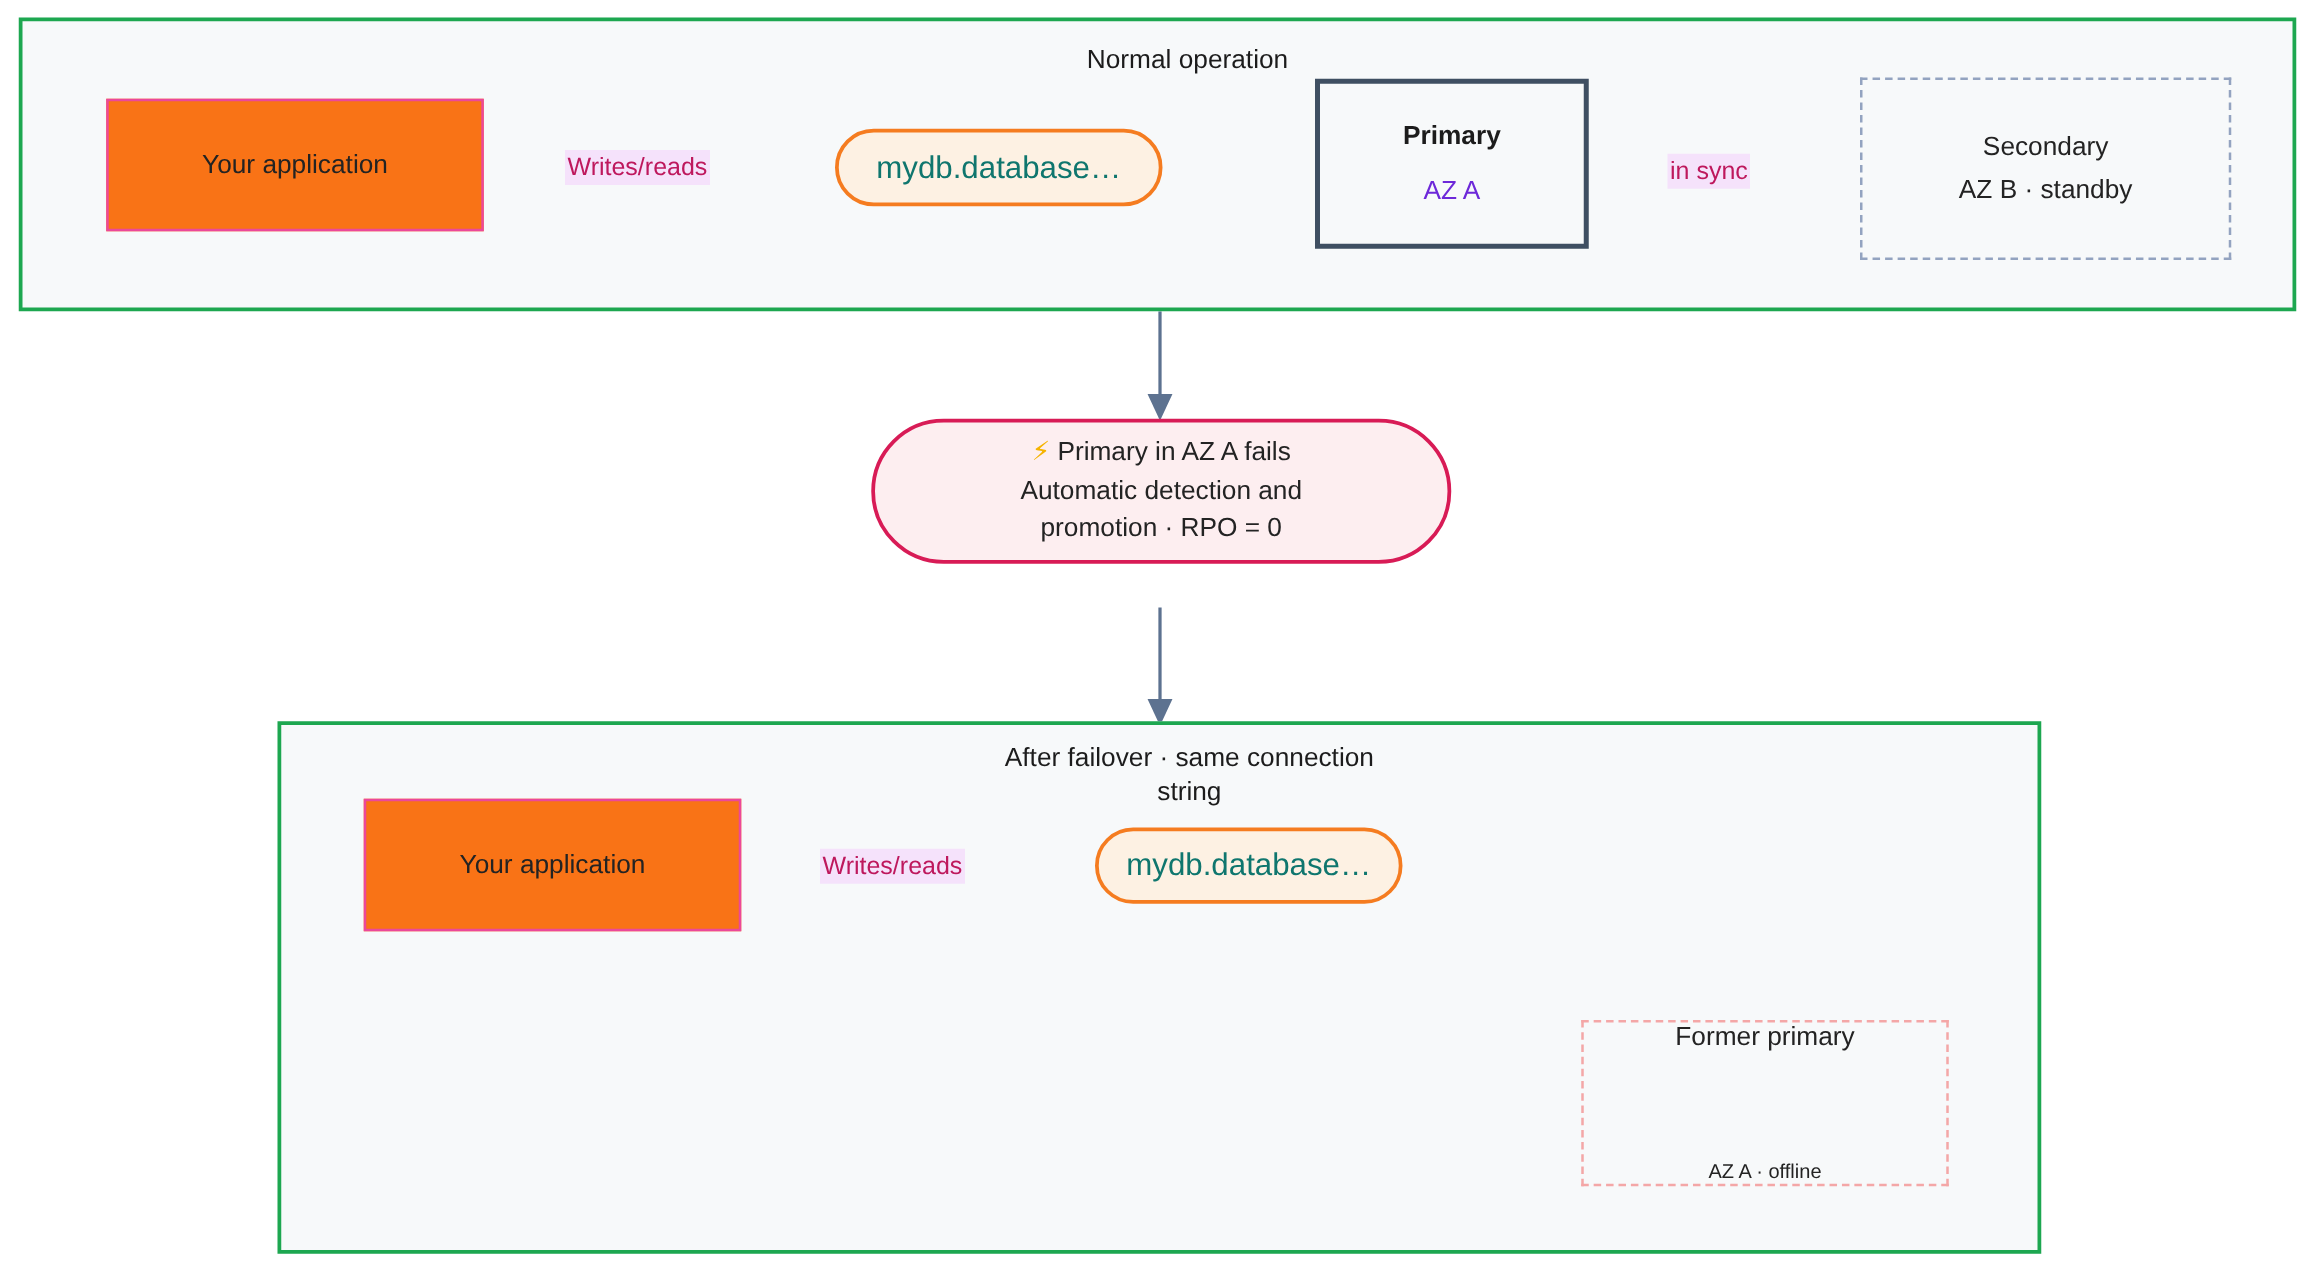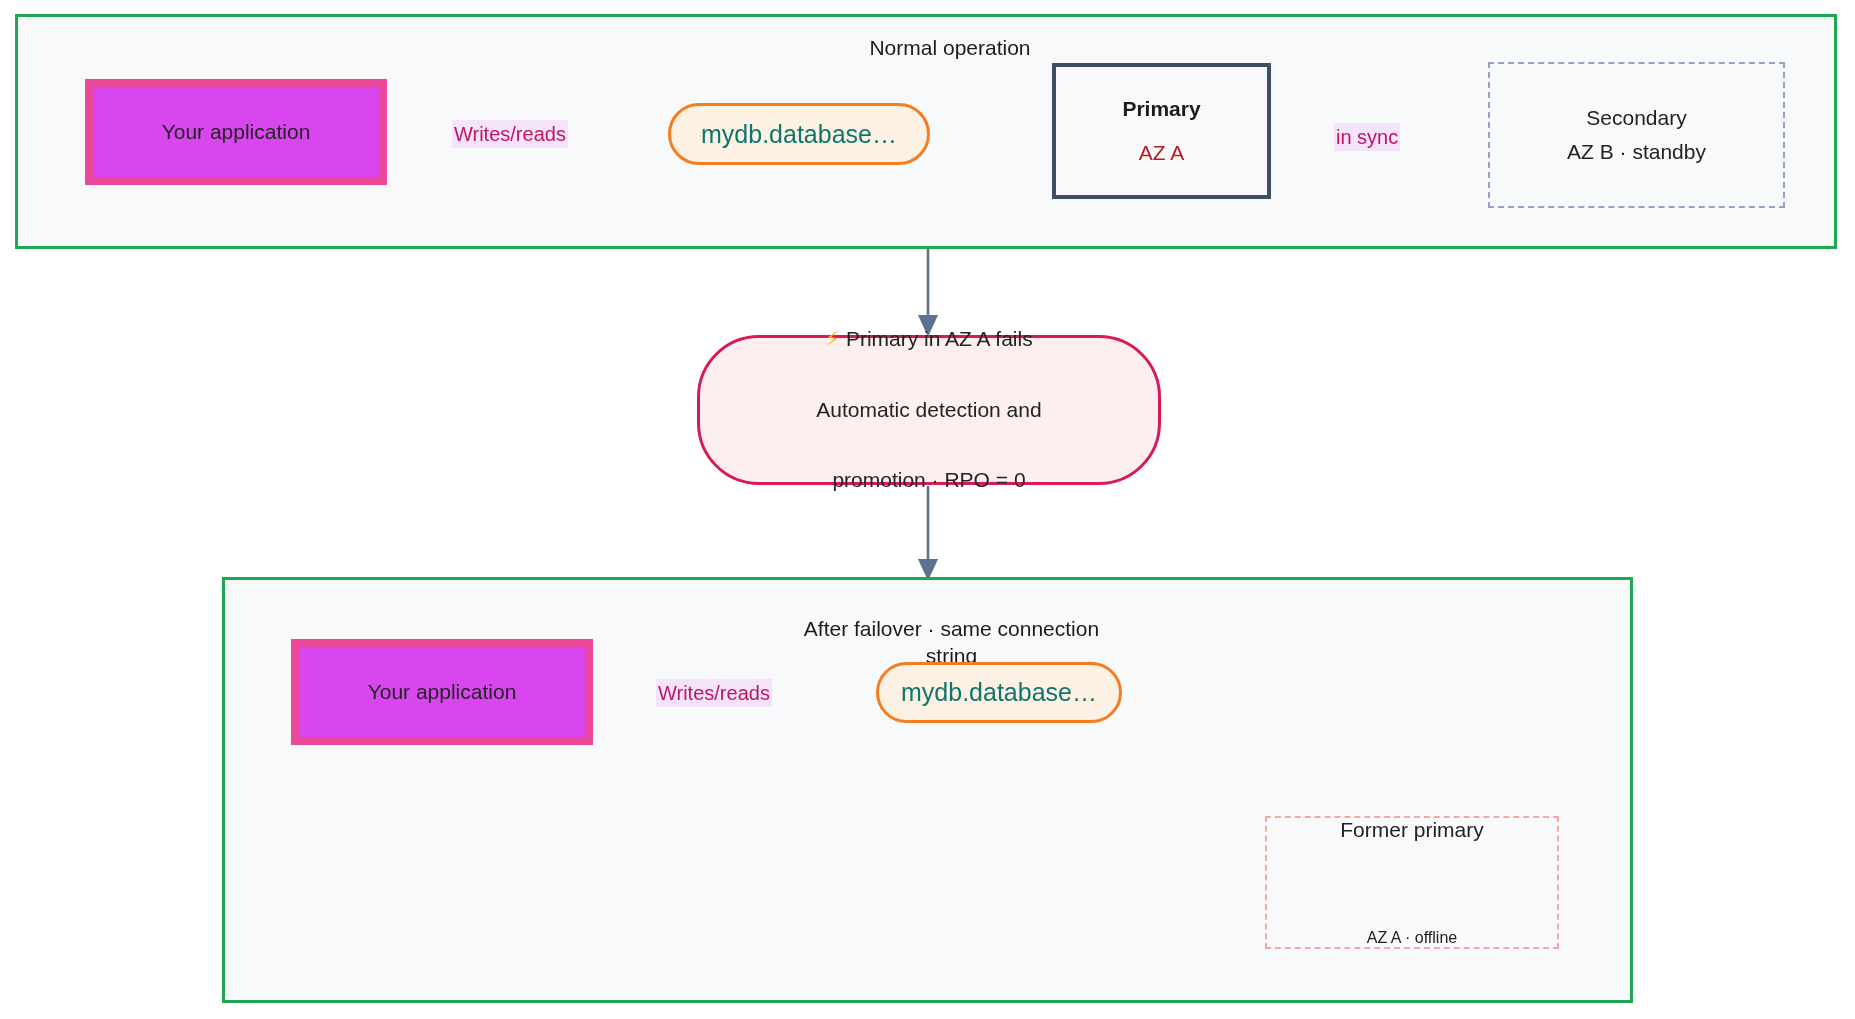--- a/index.html
+++ b/index.html
@@ -9,29 +9,29 @@
   #canvas{position:absolute;left:0;top:0;width:1855px;height:1019px;}
   svg.edges{position:absolute;left:0;top:0;width:1855px;height:1019px;pointer-events:none;}
 
   .panel{position:absolute;background:#f7f9fa;border:3px solid #1da750;box-sizing:border-box;}
   .panel-title{position:absolute;left:0;right:0;text-align:center;font-size:21px;
                color:#1c1c1c;line-height:1.28;padding-left:48px;}
 
   .node{position:absolute;box-sizing:border-box;display:flex;flex-direction:column;
         align-items:center;justify-content:center;text-align:center;}
 
-  .n-app{background:#d946ef;border:8px solid #ec4899;}
+  .n-app{background:#f97316;border:2px solid #ec4899;}
   .n-app .lbl{font-size:21px;color:#232323;}
 
   .n-endpoint{background:#fdf1e3;border:3px solid #f57c20;border-radius:38px;}
   .n-endpoint .lbl{font-size:25px;color:#0f766e;white-space:nowrap;}
 
   .n-db{background:#f7f9fa;border:4px solid #3f4f62;}
   .n-db .t1{font-size:21px;font-weight:bold;color:#1c1c1c;margin-bottom:8px;}
-  .n-db .t2{font-size:21px;color:#b91c1c;margin-top:12px;}
+  .n-db .t2{font-size:21px;color:#6d28d9;margin-top:12px;}
 
   .n-standby{background:transparent;border:2px dashed #93a3c0;}
   .n-standby .t1{font-size:21px;color:#232323;margin-bottom:10px;}
   .n-standby .t2{font-size:21px;color:#232323;}
 
   .n-offline{background:transparent;border:2px dashed #f4a7a7;justify-content:space-between;}
   .n-offline .t1{font-size:21px;color:#232323;margin-bottom:10px;}
   .n-offline .t2{font-size:16px;color:#232323;}
 
   .n-fail{background:#fdeef0;border:3px solid #d81b56;border-radius:62px;}
@@ -107,31 +107,31 @@
     <span class="t2">AZ A</span>
   </div>
 
   <div class="edge-label" style="left:1334px;top:123px;">in sync</div>
 
   <div class="node n-standby" style="left:1488px;top:62px;width:297px;height:146px;">
     <span class="t1">Secondary</span>
     <span class="t2">AZ B · standby</span>
   </div>
 
-  <div class="node n-fail" style="left:697px;top:335px;width:464px;height:150px;gap:40px;">
+  <div class="node n-fail" style="left:697px;top:335px;width:464px;height:116px;">
     <div class="ln">
       <span class="bolt">⚡</span>
       <span>Primary in AZ A fails</span>
     </div>
     <div class="ln">Automatic detection and</div>
     <div class="ln">promotion · RPO = 0</div>
   </div>
 
   <div class="panel" style="left:222px;top:577px;width:1411px;height:426px;">
-    <div class="panel-title" style="top:14px;margin-top:22px;">
+    <div class="panel-title" style="top:14px;">
       <div>After failover · same connection</div>
       <div>string</div>
     </div>
   </div>
 
   <div class="node n-app" style="left:291px;top:639px;width:302px;height:106px;">
     <span class="lbl">Your application</span>
   </div>
 
   <div class="edge-label" style="left:656px;top:679px;">Writes/reads</div>

